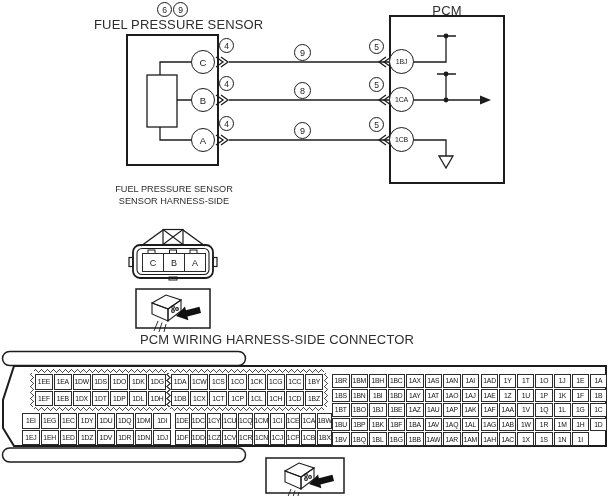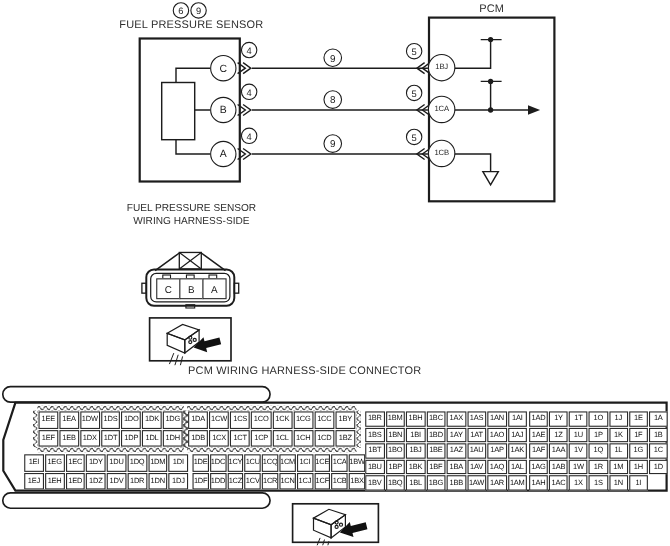--- a/index.html
+++ b/index.html
@@ -1,19 +1,19 @@
 <!DOCTYPE html>
 <html><head>
 <meta charset="utf-8">
 <style>
   html,body{margin:0;padding:0;background:#fff;}
   .stage{position:relative;width:609px;height:496px;background:#fff;overflow:hidden;
          font-family:"Liberation Sans",sans-serif;color:#2e2e2e;}
   .art{position:absolute;left:0;top:0;z-index:1;}
-  .lbl{position:absolute;z-index:2;font-size:10px;letter-spacing:.15px;text-align:center;
+  .lbl{position:absolute;z-index:2;font-size:13px;letter-spacing:.15px;text-align:center;
        color:#2e2e2e;white-space:nowrap;}
   .lbl3{position:absolute;z-index:2;font-size:9.2px;line-height:11.5px;text-align:center;color:#2e2e2e;}
   .lbl3 span{display:block;}
   .circ{position:absolute;z-index:2;border:1.3px solid #1c1c1c;border-radius:50%;background:#fff;
         display:flex;align-items:center;justify-content:center;box-sizing:border-box;color:#1c1c1c;}
   .badge{width:15px;height:15px;font-size:8.5px;}
   .wnum{width:17px;height:17px;font-size:9px;}
   .term{width:24px;height:24px;font-size:9.5px;}
   .pcmpin{width:25px;height:25px;font-size:7px;letter-spacing:-.2px;}
   .cba{position:absolute;z-index:3;display:flex;}
@@ -140,21 +140,21 @@
   <div class="circ pcmpin" style="left:389px;top:87px;">1CA</div>
 
   <div class="circ term" style="left:191px;top:128px;">A</div>
   <div class="circ badge" style="left:219px;top:116px;">4</div>
   <div class="circ wnum" style="left:294px;top:122px;">9</div>
   <div class="circ badge" style="left:369px;top:117px;">5</div>
   <div class="circ pcmpin" style="left:389px;top:127px;">1CB</div>
 
   <div class="lbl3" style="left:94px;top:184px;width:160px;">
     <span>FUEL PRESSURE SENSOR</span>
-    <span>WIRING HARNESS-SIDE</span>
+    <span>SENSOR HARNESS-SIDE</span>
   </div>
   <div class="cba" style="left:142px;top:253px;width:64px;height:19px;">
     <div class="cell">C</div>
     <div class="cell">B</div>
     <div class="cell">A</div>
   </div>
 
   <div class="lbl" style="left:0;top:332px;width:554px;">PCM WIRING HARNESS-SIDE CONNECTOR</div>
 
   <div class="pinblock" style="left:35px;top:374px;width:131px;height:32px;">

